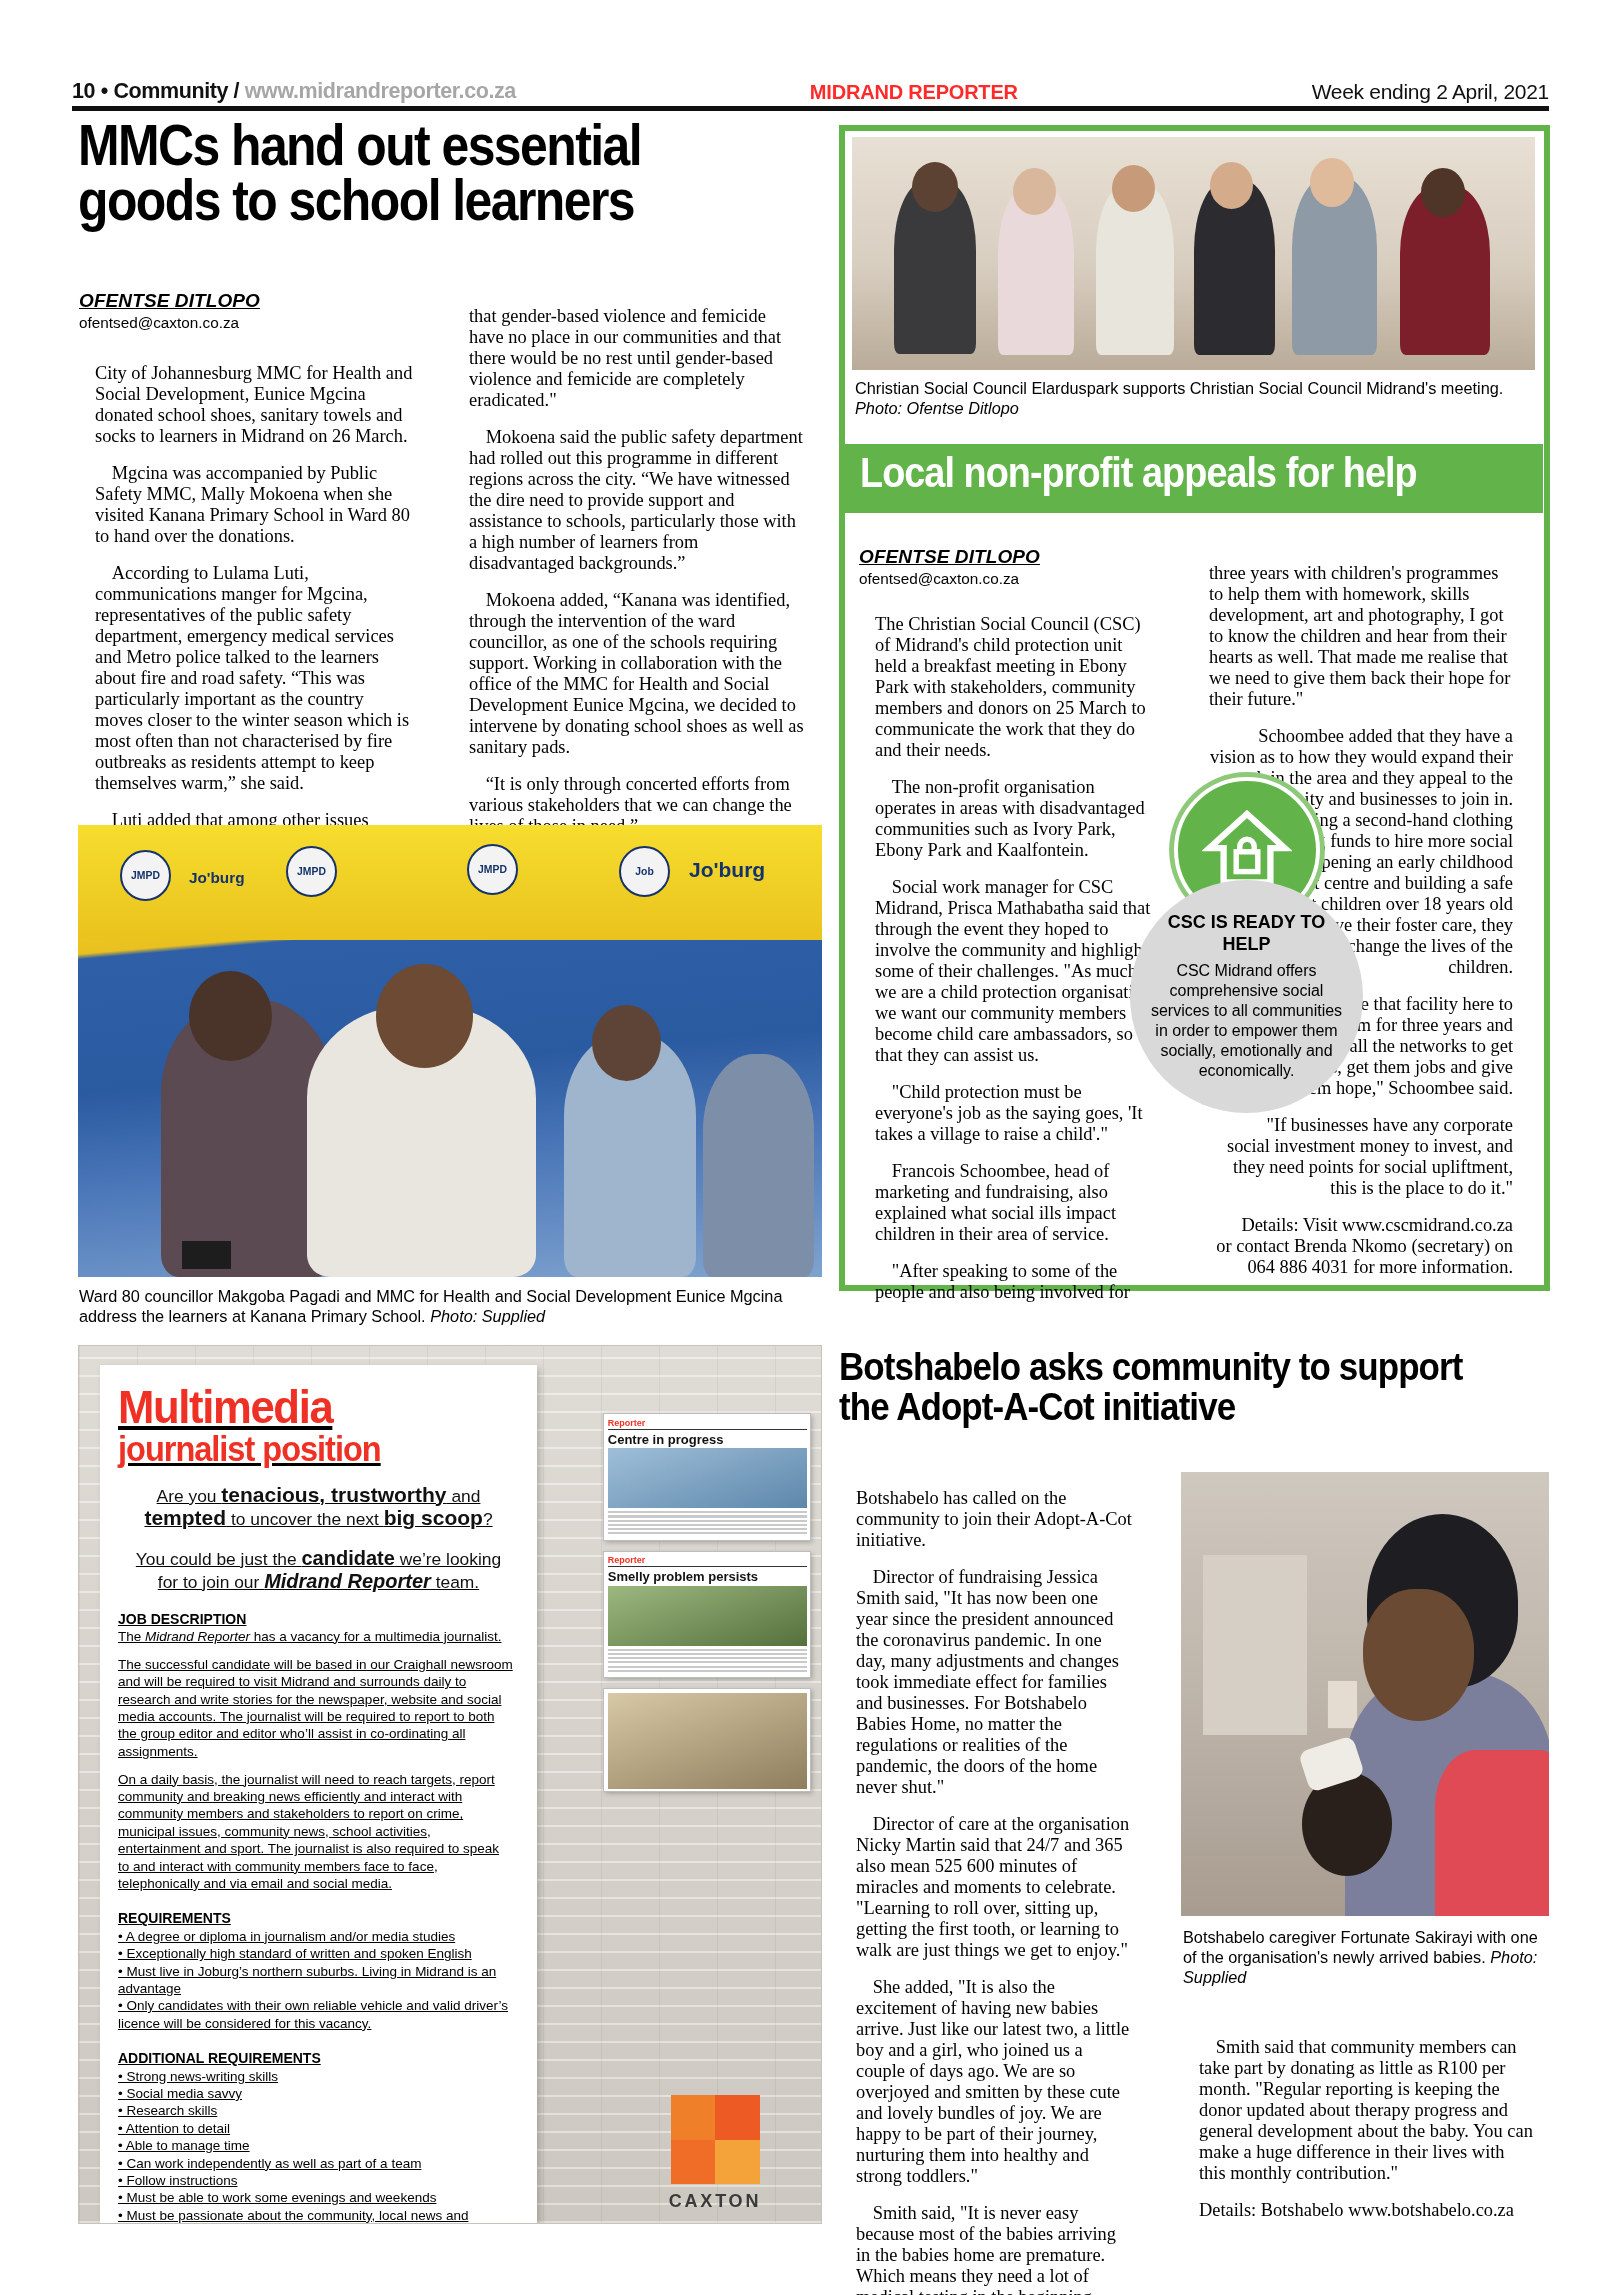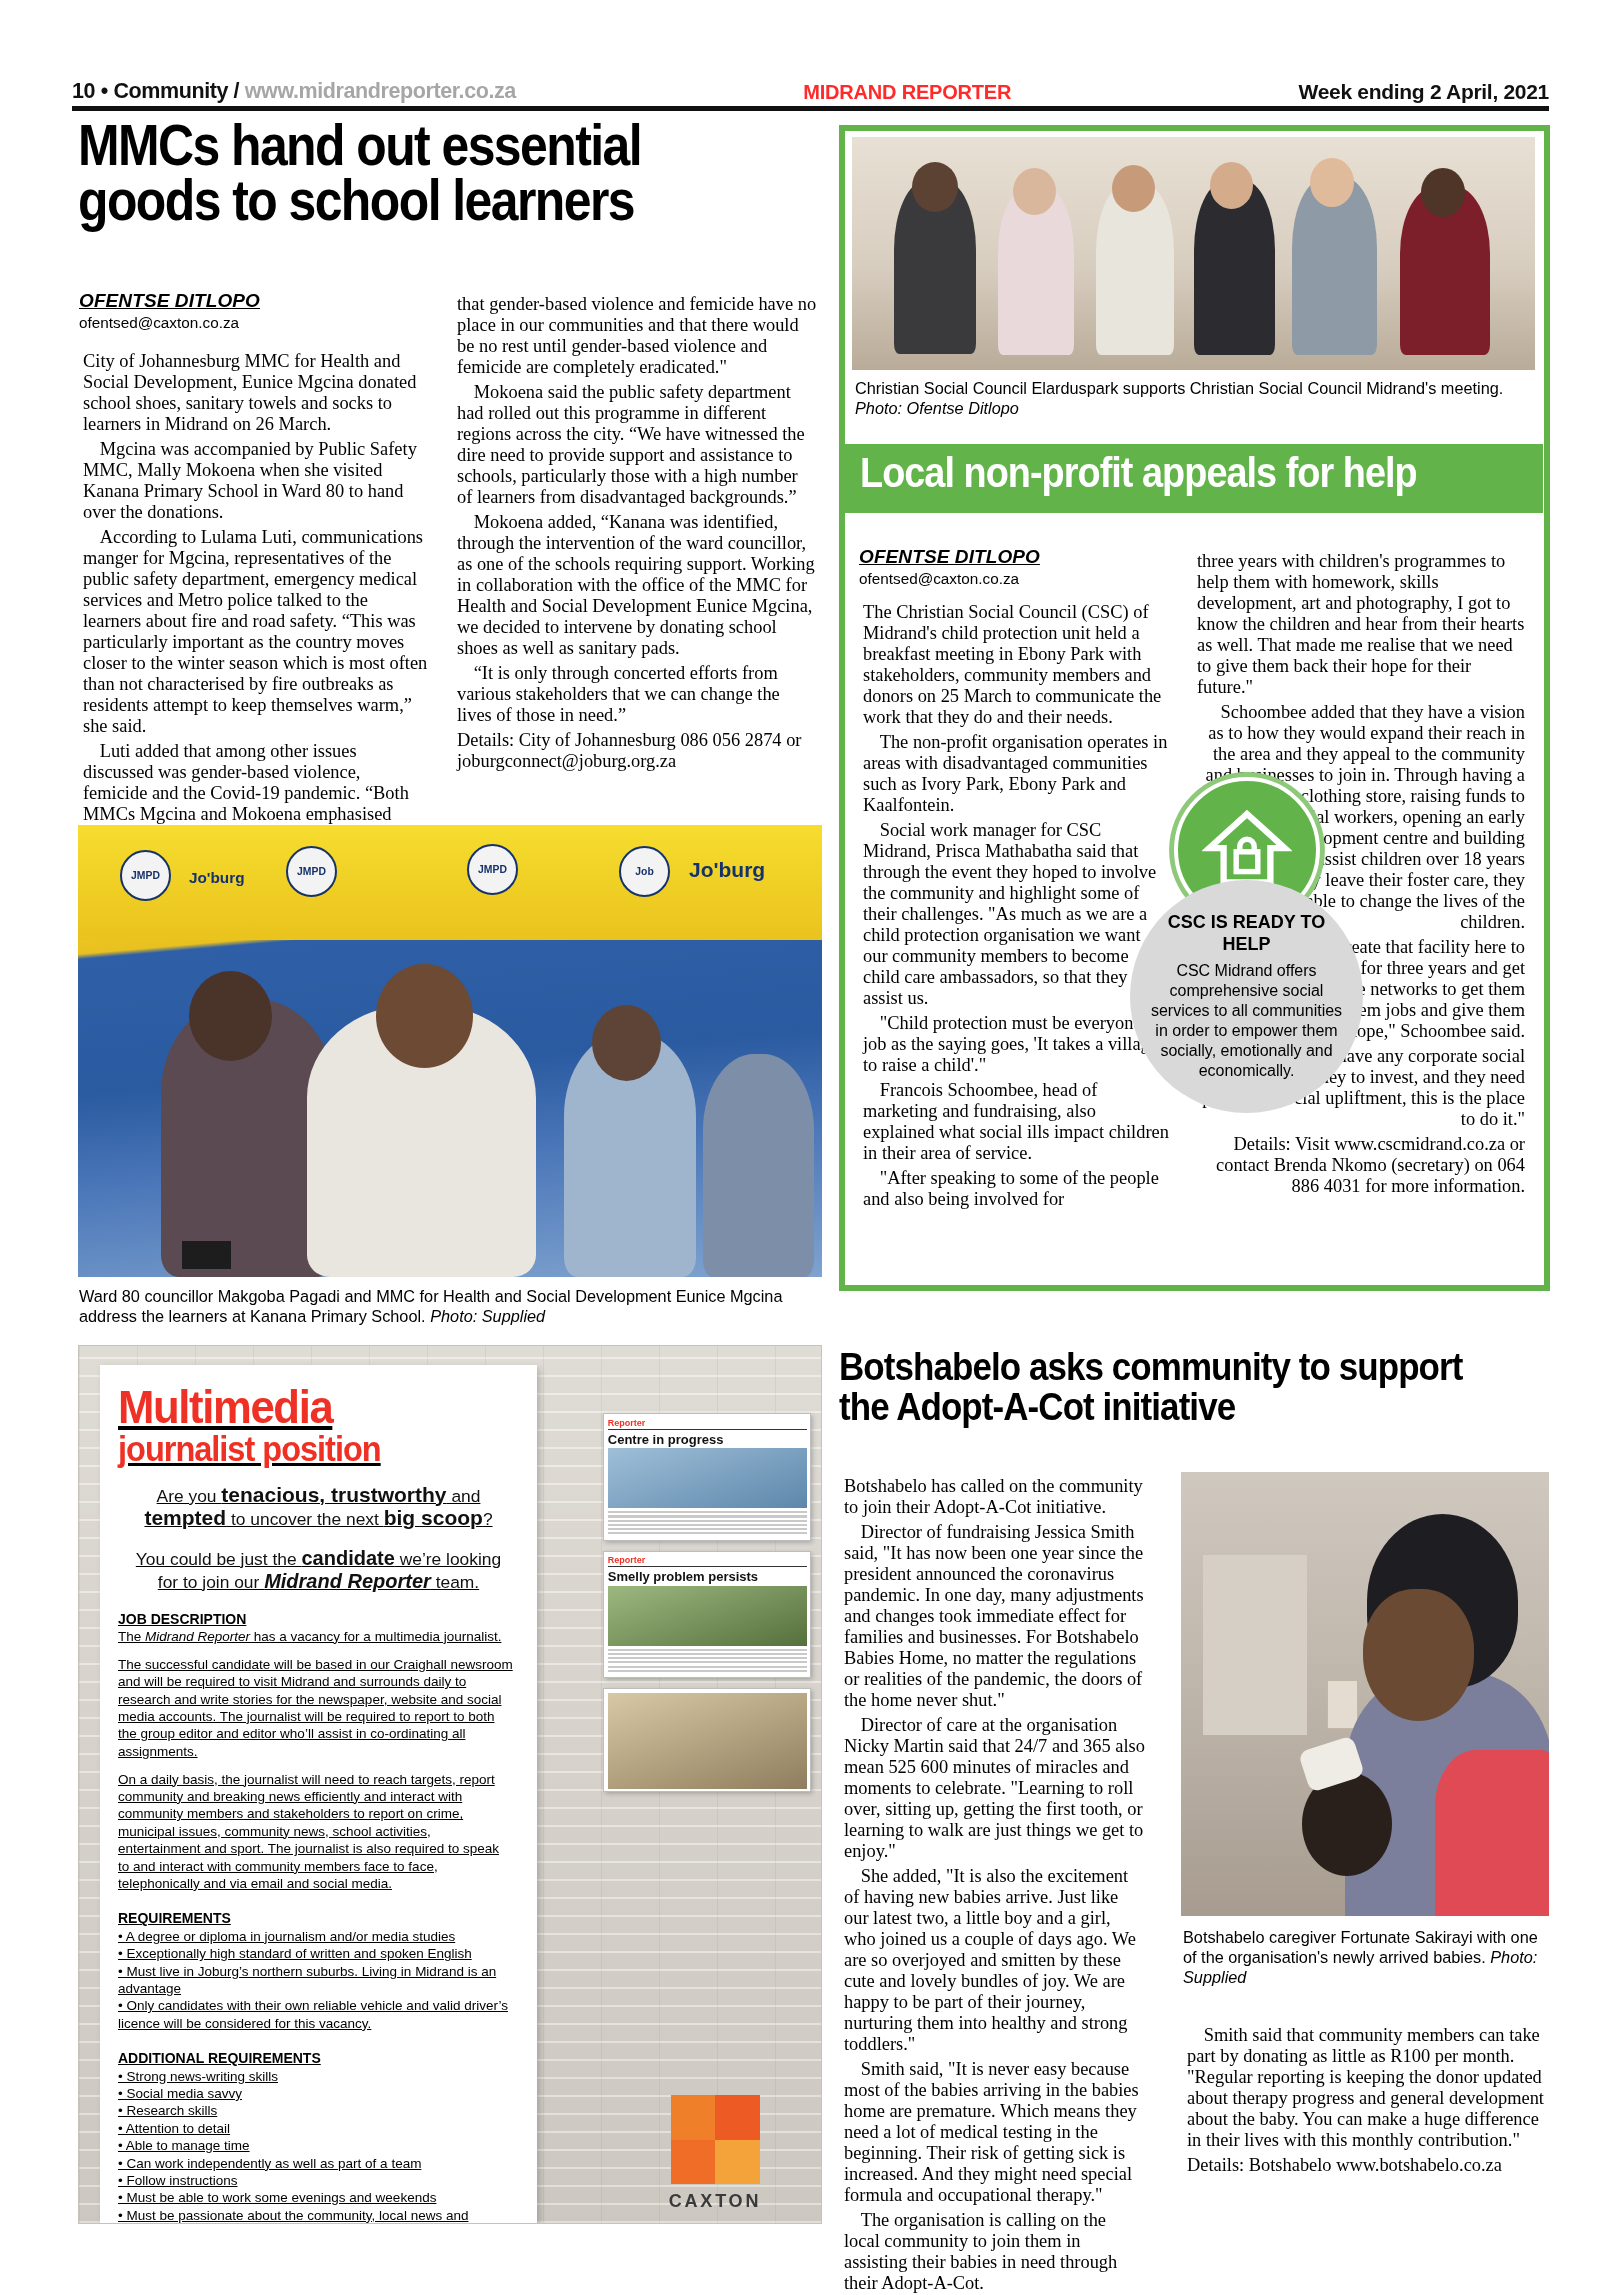--- a/index.html
+++ b/index.html
@@ -15,21 +15,21 @@
   
   .masthead {
     position:absolute; left:72px; top:67px; width:1477px; height:37px;
     display:flex; align-items:flex-end; justify-content:space-between;
   }
   .mh-left { font-family:"Liberation Sans", sans-serif; font-weight:bold;
              font-size:21.5px; letter-spacing:-0.4px; color:#111; white-space:nowrap;margin-top:17px; }
   .mh-left .url { color:#a6a6a6; font-weight:bold; }
   .mh-center { font-family:"Liberation Sans", sans-serif; font-weight:bold;
                font-size:20px; color:#ff2a2a; letter-spacing:-0.2px; }
-  .mh-right { font-family:"Liberation Sans", sans-serif; font-weight:bold;
+  .mh-right { font-family:"Liberation Sans", sans-serif; font-weight:normal;
               font-size:21px; color:#111; letter-spacing:-0.3px; white-space:nowrap; }
   .mh-rule { position:absolute; left:72px; top:106px; width:1477px; height:3.5px; background:#111; }
   .mh-rule2 { position:absolute; left:72px; top:110px; width:1477px; height:1.4px; background:#111; }
 
   
   .a1-head {
     position:absolute; left:78px; top:118px; width:743px;
     font-family:"Liberation Sans", sans-serif;
     font-weight:bold; font-size:58px; line-height:0.94;
     letter-spacing:-1.8px; color:#000;
@@ -42,21 +42,21 @@
   .byline-mail {
     font-family:"Liberation Sans", sans-serif; font-size:15.3px; color:#000; margin:0;
   }
   .a1-byline { position:absolute; left:79px; top:290px; width:347px; }
 
   .bodycol {
     font-family:"Liberation Serif", serif;
     font-size:18.4px; line-height:21px; color:#000;
     text-align:left;
   }
-  .bodycol p { margin:4px; text-indent:16.7px; }
+  .bodycol p { margin:16px; text-indent:16.7px; }
   .bodycol p.first { text-indent:0; }
 
   .a1-c1 { position:absolute; left:79px; top:347px; width:353px; }
   .a1-c2 { position:absolute; left:453px; top:290px; width:368px; }
 
   
   .photo1 {
     position:absolute; left:78px; top:825px; width:744px; height:452px;
     overflow:hidden; background:#3c5e8c;
   }

